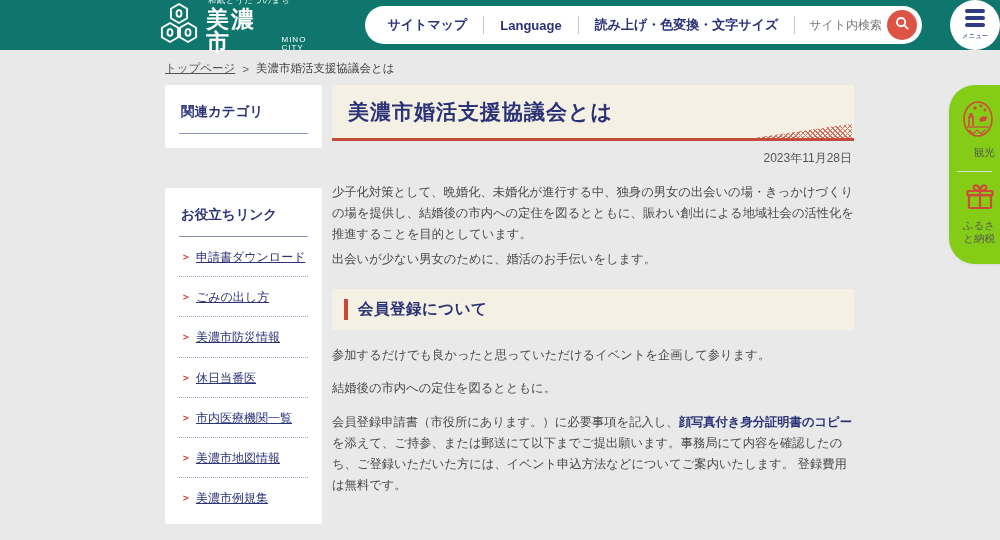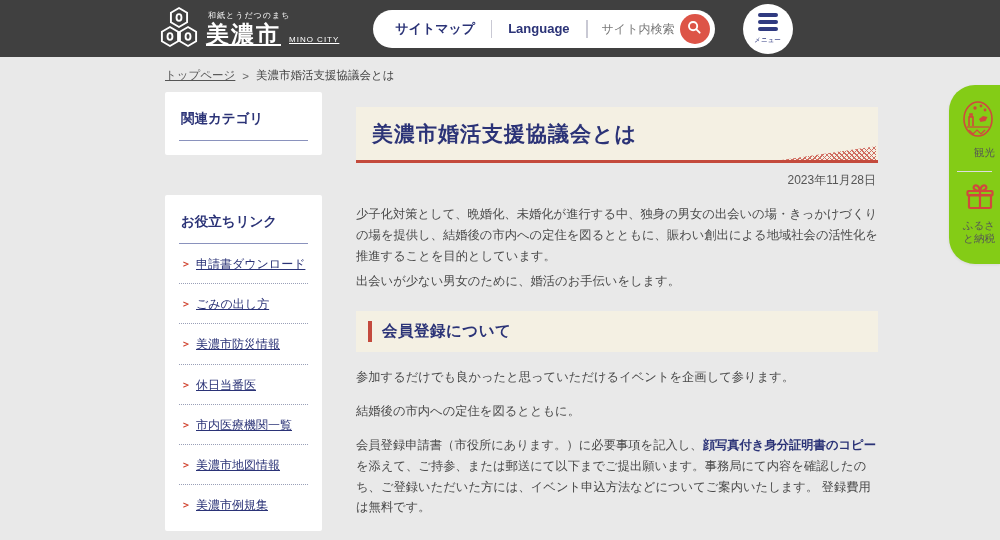--- a/index.html
+++ b/index.html
@@ -5,30 +5,30 @@
   * { margin: 0; padding: 0; box-sizing: border-box; }
   html, body { width: 1000px; height: 540px; overflow: hidden; }
   body {
     font-family: "Liberation Sans", "DejaVu Sans", sans-serif;
     background: #e9e9e9;
     position: relative;
   }
 
   
   .header {
-    height: 57px;
-    background: #404040;
+    height: 50px;
+    background: #0f766e;
     display: flex;
     align-items: center;
     padding-left: 160px;
   }
   .logo { display: flex; align-items: center; gap: 8px; cursor: pointer; }
   .logo-text { color: #fff; line-height: 1; }
   .logo-tagline { font-size: 8px; letter-spacing: 1px; margin-bottom: 3px; margin-left: 2px; }
-  .logo-main { display: flex; align-items: flex-end; gap: 8px; text-decoration: underline; }
+  .logo-main { display: flex; align-items: flex-end; gap: 1px; }
   .logo-city { font-size: 23px; font-weight: bold; letter-spacing: 2px; }
   .logo-en { font-size: 8px; letter-spacing: 1px; padding-bottom: 2px; }
 
   .nav-pill {
     margin-left: 34px;
     height: 38px;
     background: #fff;
     border-radius: 19px;
     display: flex;
     align-items: center;
@@ -85,23 +85,23 @@
     font-size: 11.5px;
     color: #444;
     display: flex; align-items: center; gap: 7px;
   }
   .breadcrumb-home { color: #555; text-decoration: underline; cursor: pointer; text-align: right; }
   .breadcrumb-sep { color: #666; }
 
   
   .content {
     display: flex;
-    align-items: flex-end;
+    align-items: flex-start;
     padding-left: 165px;
-    gap: 34px;
+    gap: 10px;
   }
 
   
   .sidebar { width: 157px; flex: 0 0 auto; }
   .side-box {
     background: #fff;
     border-radius: 2px;
     padding: 16px 14px 14px;
   }
   .side-box + .side-box { margin-top: 40px; }
@@ -225,20 +225,21 @@
         <span class="logo-en">MINO CITY</span>
       </div>
     </div>
   </div>
 
   <nav class="nav-pill">
     <span class="nav-item">サイトマップ</span>
     <span class="nav-sep"></span>
     <span class="nav-item">Language</span>
     <span class="nav-sep"></span>
+    <span class="nav-item">読み上げ・色変換・文字サイズ</span>
     <span class="nav-sep"></span>
     <input class="nav-search-input" type="text" placeholder="サイト内検索" style="">
     <button class="search-btn">
       <span>
         <svg width="15" height="15" viewBox="0 0 16 16">
           <circle cx="6.5" cy="6.5" r="4.4" fill="none" stroke="#fff" stroke-width="2"></circle>
           <line x1="10" y1="10" x2="13.5" y2="13.5" stroke="#fff" stroke-width="2" stroke-linecap="round"></line>
         </svg>
       </span>
     </button>

